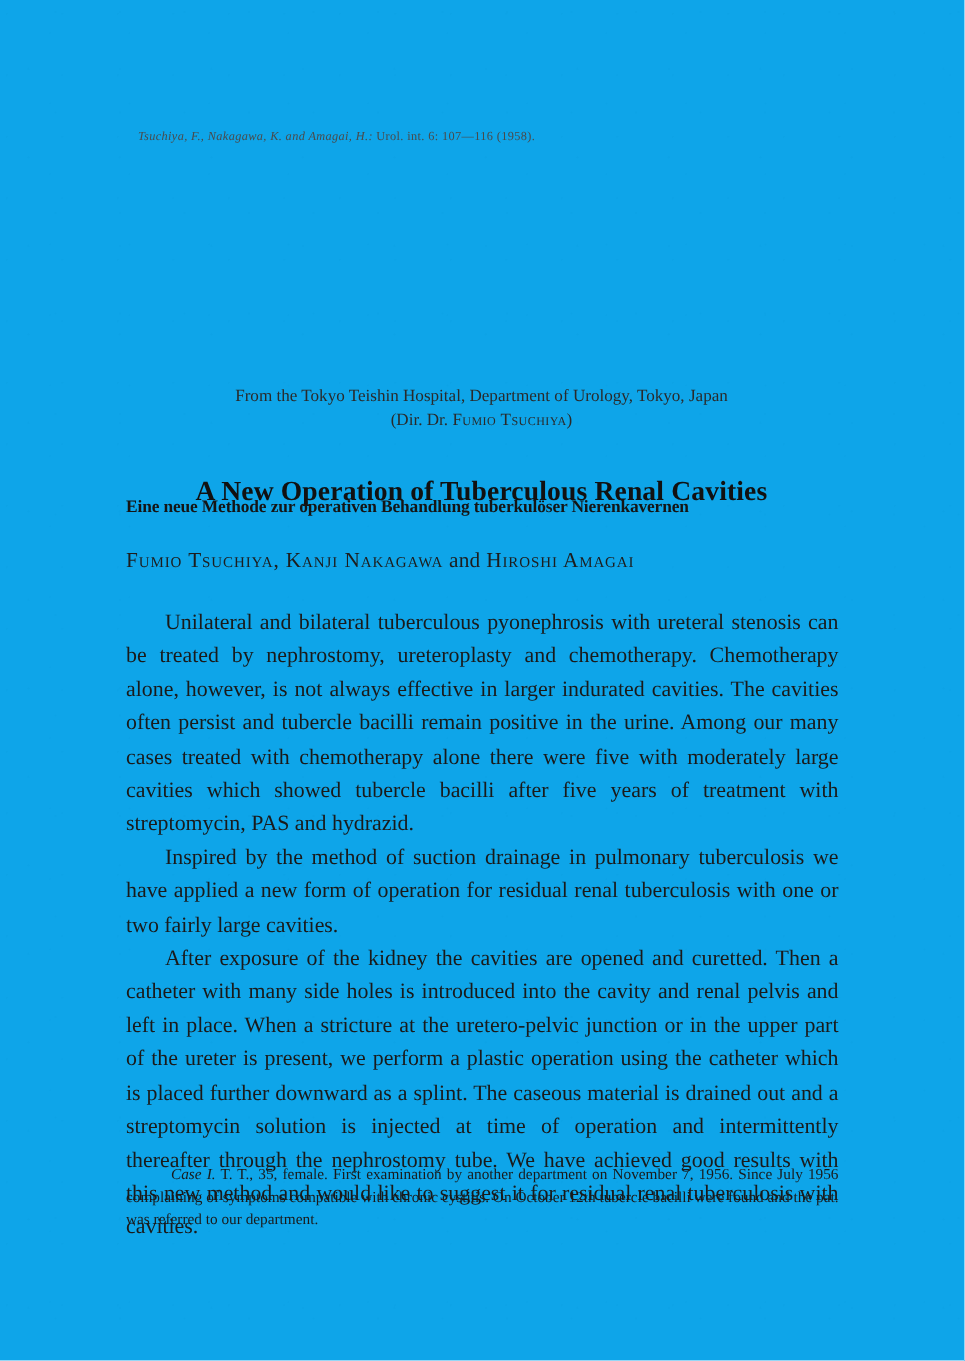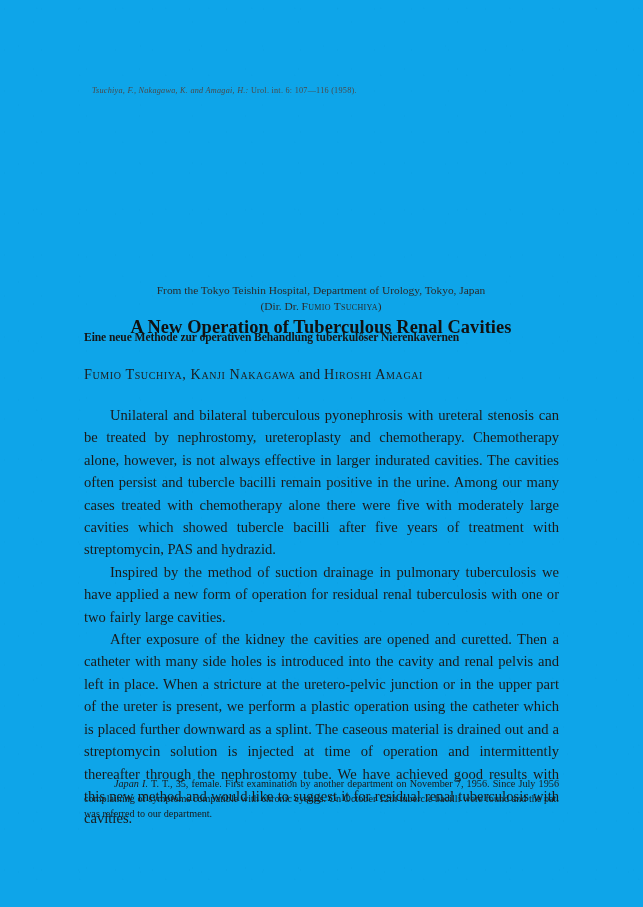--- a/index.html
+++ b/index.html
@@ -42,21 +42,20 @@
   
   .affiliation {
     position: absolute;
     left: 84px;
     top: 256px;
     width: 474px;
     text-align: center;
     font-size: 11.4px;
     line-height: 16px;
     color: #2a2a2a;
-    margin-top: 26px;
   }
   .affiliation .dir {
     display: block;
   }
   .smallcaps {
     font-variant: small-caps;
     letter-spacing: 0.3px;
   }
 
   
@@ -182,17 +181,17 @@
     <span>Fumio Tsuchiya, Kanji Nakagawa</span><span class="conj"> and </span><span>Hiroshi Amagai</span>
   </div>
 
   <div class="body-text">
     <p>Unilateral and bilateral tuberculous pyonephrosis with ureteral stenosis can be treated by nephrostomy, ureteroplasty and chemotherapy. Chemotherapy alone, however, is not always effective in larger indurated cavities. The cavities often persist and tubercle bacilli remain positive in the urine. Among our many cases treated with chemotherapy alone there were five with moderately large cavities which showed tubercle bacilli after five years of treatment with streptomycin, PAS and hydrazid.</p>
     <p>Inspired by the method of suction drainage in pulmonary tuberculosis we have applied a new form of operation for residual renal tuberculosis with one or two fairly large cavities.</p>
     <p>After exposure of the kidney the cavities are opened and curetted. Then a catheter with many side holes is introduced into the cavity and renal pelvis and left in place. When a stricture at the uretero-pelvic junction or in the upper part of the ureter is present, we perform a plastic operation using the catheter which is placed further downward as a splint. The caseous material is drained out and a streptomycin solution is injected at time of operation and intermittently thereafter through the nephrostomy tube. We have achieved good results with this new method and would like to suggest it for residual renal tuberculosis with cavities.</p>
   </div>
 
   <div class="case-note">
-    <p><span class="case-label">Japan I.</span><span> T. T., 35, female. First examination by another department on November 7, 1956. Since July 1956 complaining of symptoms compatible with chronic cystitis. On October 12th tubercle bacilli were found and the pat. was referred to our department.</span></p>
+    <p><span class="case-label">Case I.</span><span> T. T., 35, female. First examination by another department on November 7, 1956. Since July 1956 complaining of symptoms compatible with chronic cystitis. On October 12th tubercle bacilli were found and the pat. was referred to our department.</span></p>
   </div>
 
   <div class="scan-noise"></div>
 </div>
 
 </body></html>

